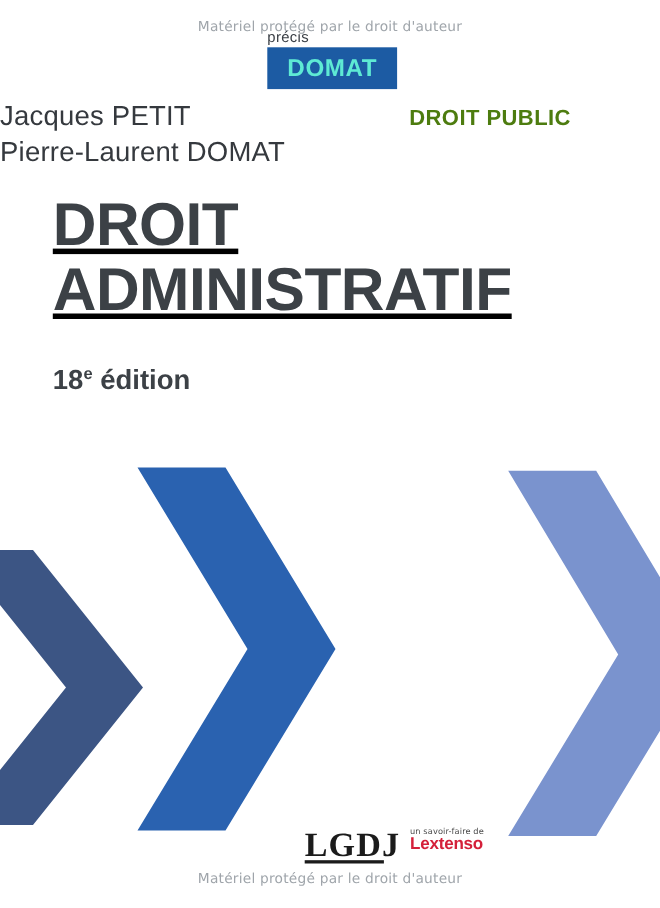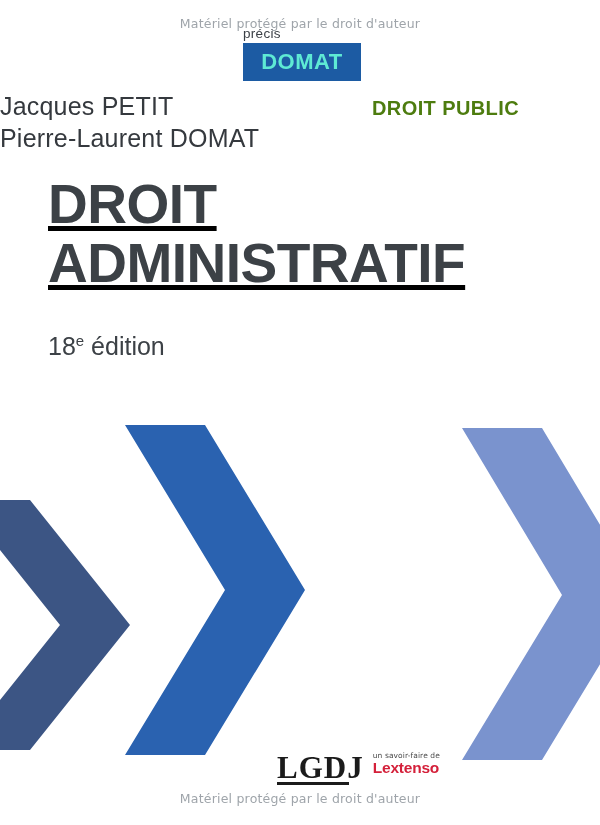--- a/index.html
+++ b/index.html
@@ -110,20 +110,21 @@
     line-height: 1.08;
     letter-spacing: -0.5px;
   }
 
   
   .edition-block {
     position: absolute;
     top: 330px;
     left: 48px;
     z-index: 30;
+    font-weight: bold;
   }
   .edition {
     font-size: 25px;
     color: #3c4146;
     line-height: 1.35;
   }
   .edition sup {
     font-size: 15px;
     vertical-align: super;
   }

